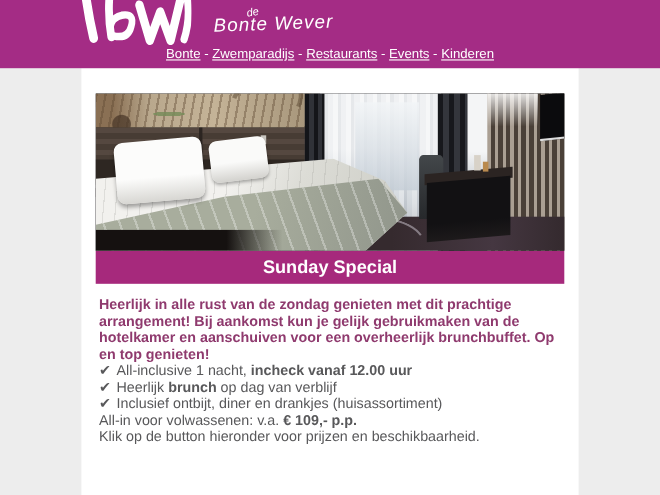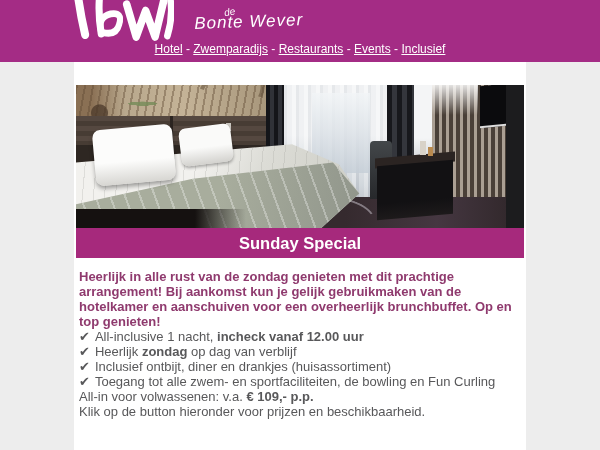--- a/index.html
+++ b/index.html
@@ -15,21 +15,21 @@
   .site-header{position:relative;height:62px;background:var(--header-bg);overflow:hidden;}
   .logo-mark{position:absolute;left:70px;top:-9px;width:104px;height:52px;}
   .logo-script{position:absolute;left:194px;top:1px;color:#fff;transform:rotate(-2deg);}
   .logo-de{display:block;margin-left:30px;font-size:10px;font-style:italic;transform:rotate(-8deg);}
   .logo-name{font-size:17px;font-style:italic;letter-spacing:1px;}
   .main-nav{position:absolute;left:0;right:0;bottom:6px;text-align:center;font-size:12px;color:#fff;}
   .main-nav a{color:var(--link-color);text-decoration:underline;cursor:pointer;}
   .sep{white-space:pre;}
 
   
-  .card{width:452px;margin:0 auto;background:var(--card-bg);padding:23px 2px 0;min-height:388px;}
+  .card{width:452px;margin:0 auto;background:var(--card-bg);padding:23px 13px 0;min-height:388px;}
 
   
   .photo{position:relative;height:143px;background:#1c1c1e;overflow:hidden;}
   .photo div{position:absolute;}
   .ph-mural{left:0;top:0;width:196px;height:31px;
     background:
       radial-gradient(ellipse at 34% 60%, rgba(120,140,90,.85) 0 14px, transparent 15px),
       radial-gradient(circle at 12% 90%, rgba(70,52,38,.7) 0 8px, transparent 9px),
       repeating-linear-gradient(100deg, rgba(94,72,50,.4) 0 2px, transparent 2px 8px),
       linear-gradient(90deg,#8a7054 0 8%, #b9a88d 25%, #c4b397 55%, #a6957a 100%);}
@@ -101,21 +101,21 @@
       <path d="M66 80 Q58 50 86 44 Q112 40 104 64 Q98 86 70 80" stroke-width="13"></path>
       <path d="M120 26 L140 88 L160 38 L180 88 L198 20" stroke-width="16"></path>
       <path d="M210 4 Q220 45 206 86" stroke-width="14"></path>
     </g>
   </svg>
   <div class="logo-script">
     <span class="logo-de">de</span>
     <span class="logo-name">Bonte Wever</span>
   </div>
   <nav class="main-nav">
-    <a>Hotel</a><span class="sep"> - </span><a>Zwemparadijs</a><span class="sep"> - </span><a>Restaurants</a><span class="sep"> - </span><a>Events</a><span class="sep"> - </span><a>Inclusief</a>
+    <a>Bonte</a><span class="sep"> - </span><a>Zwemparadijs</a><span class="sep"> - </span><a>Restaurants</a><span class="sep"> - </span><a>Events</a><span class="sep"> - </span><a>Kinderen</a>
   </nav>
 </header>
 
 <main class="card">
 
   <div class="photo">
     <div class="ph-mural"></div>
     <div class="ph-mural-arc"></div>
     <div class="ph-wall"></div>
     <div class="ph-wall-seam"></div>
@@ -145,21 +145,20 @@
   </div>
 
   <div class="banner">
     <span>Sunday Special</span>
   </div>
 
   <div class="content">
     <p class="intro">Heerlijk in alle rust van de zondag genieten met dit prachtige arrangement! Bij aankomst kun je gelijk gebruikmaken van de hotelkamer en aanschuiven voor een overheerlijk brunchbuffet. Op en top genieten!</p>
 
     <div class="line"><span class="check">✔</span><span>All-inclusive 1 nacht, </span><b>incheck vanaf 12.00 uur</b><span></span></div>
-    <div class="line"><span class="check">✔</span><span>Heerlijk </span><b>zondag</b><span> op dag van verblijf</span></div>
+    <div class="line"><span class="check">✔</span><span>Heerlijk </span><b>brunch</b><span> op dag van verblijf</span></div>
     <div class="line"><span class="check">✔</span><span>Inclusief ontbijt, diner en drankjes (huisassortiment)</span><b></b><span></span></div>
-    <div class="line"><span class="check">✔</span><span>Toegang tot alle zwem- en sportfaciliteiten, de bowling en Fun Curling</span><b></b><span></span></div>
 
     <div class="line"><span>All-in voor volwassenen: v.a. </span><b>€ 109,- p.p.</b></div>
     <div class="line">Klik op de button hieronder voor prijzen en beschikbaarheid.</div>
 
   </div>
 </main>
 
 </body></html>

